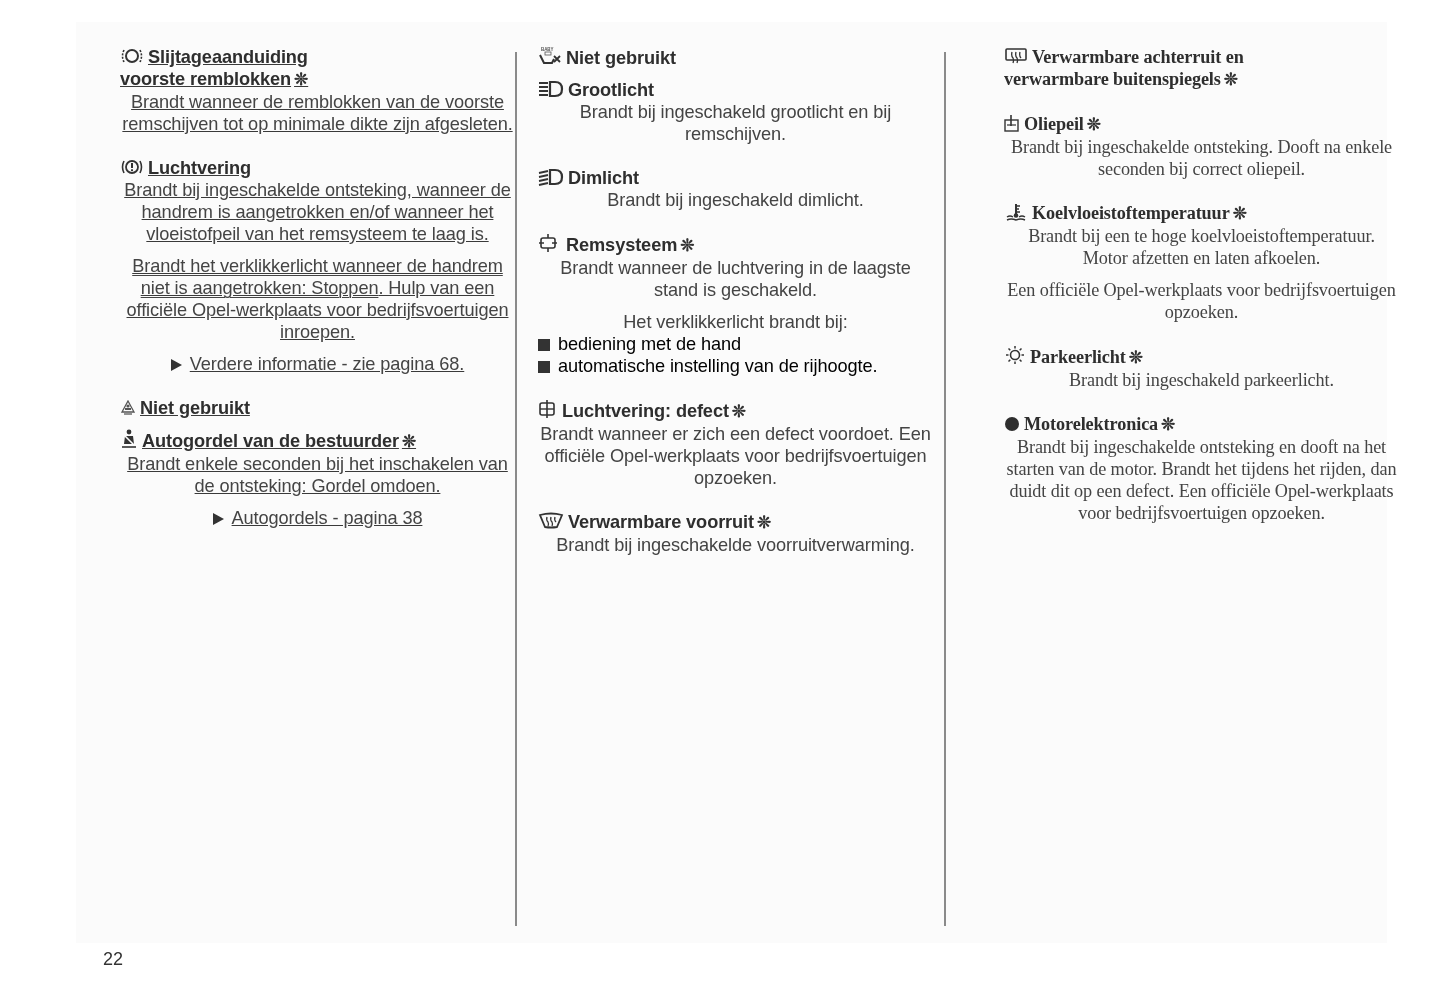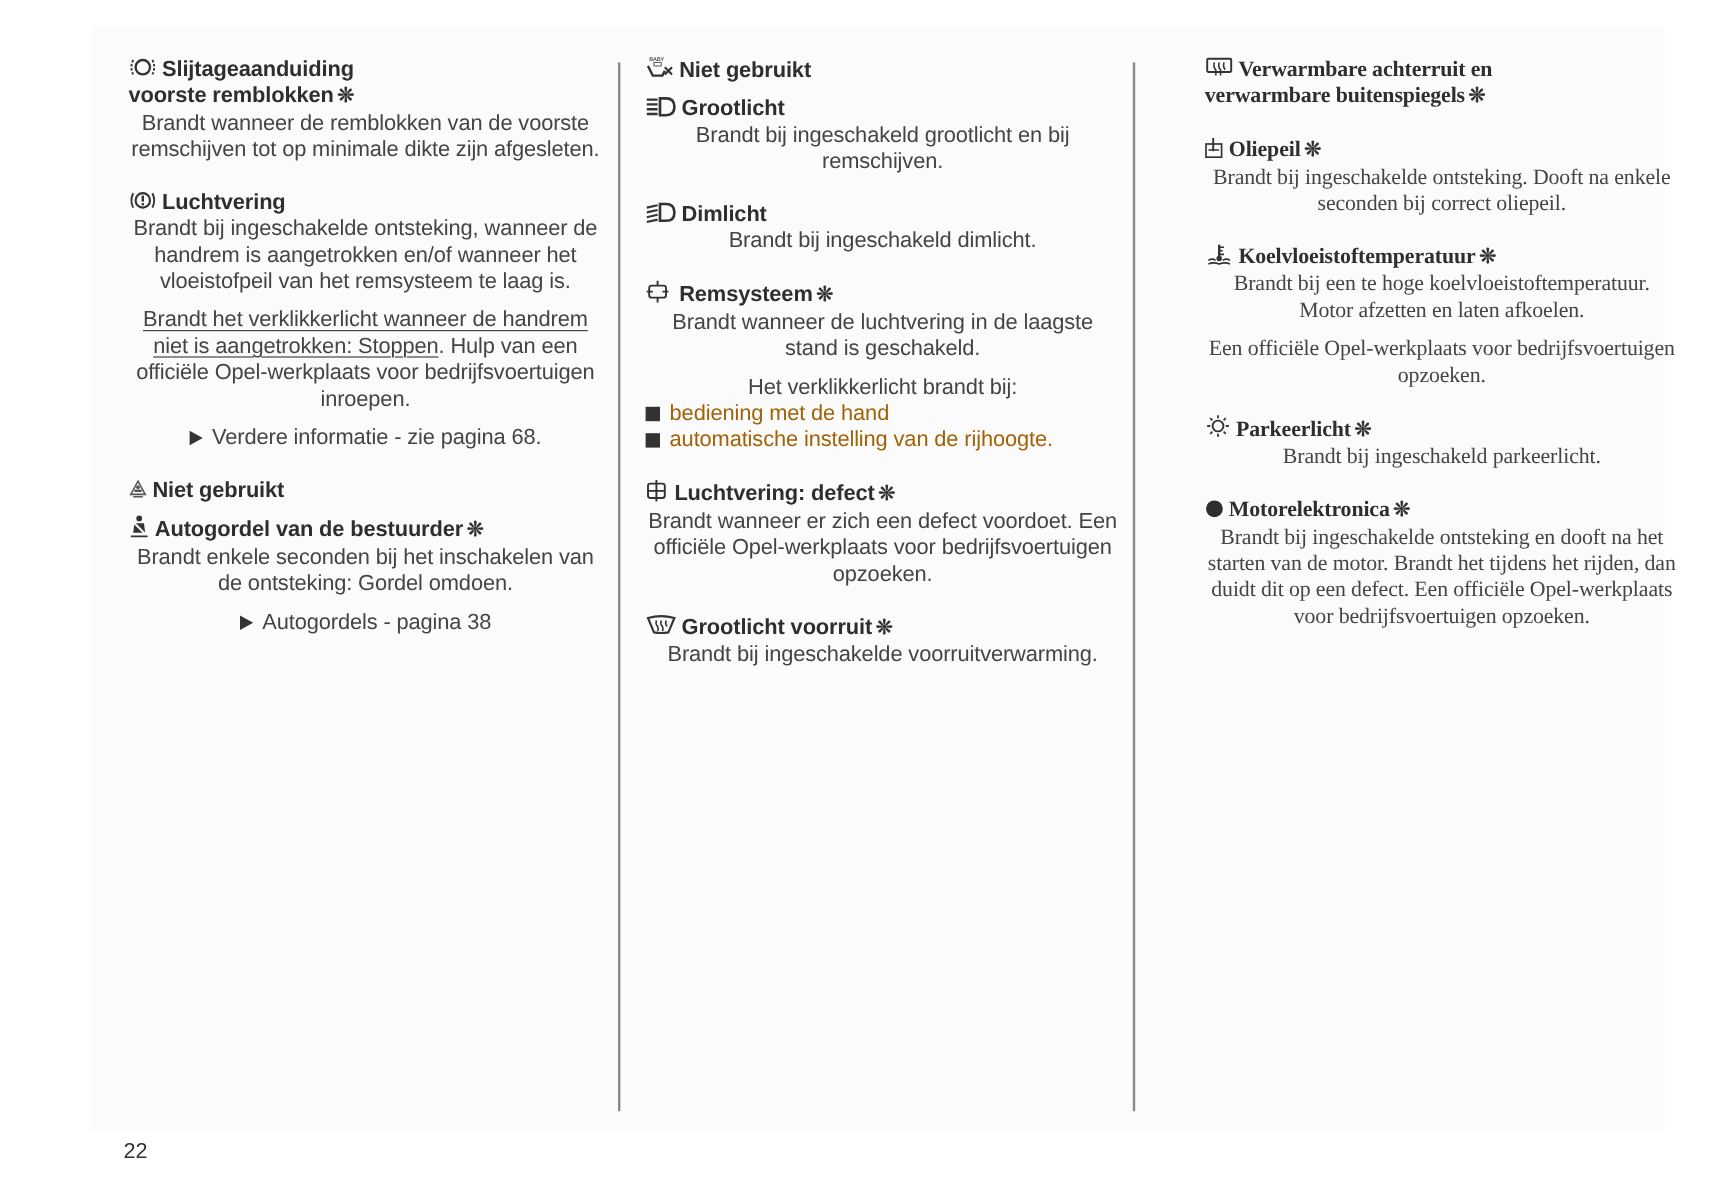--- a/index.html
+++ b/index.html
@@ -33,21 +33,21 @@
   .divider.d1 { left: 515px; }
   .divider.d2 { left: 944px; }
 
   .col {
     position: absolute;
     top: 46px;
     font-size: 18.2px;
     line-height: 22px;
     letter-spacing: -0.1px;
   }
-  .col.c1 { left: 107px; width: 395px; }
+  .col.c1 { left: 120px; width: 395px; text-decoration: underline; }
   .col.c2 { left: 538px; width: 395px; }
   .col.c3 { left: 1004px; width: 395px; font-family: Liberation Serif, serif; }
 
   .entry { margin: 0; }
   .title {
     font-weight: bold;
     color: #2e2e2e;
     display: block;
   }
   .title .ic {
@@ -79,21 +79,21 @@
   .ref .tri {
     display: inline-block;
     width: 0; height: 0;
     border-top: 6px solid transparent;
     border-bottom: 6px solid transparent;
     border-left: 11px solid #333;
     margin-right: 8px;
     vertical-align: -1px;
   }
   .bullet-list { margin: 0; padding: 0; list-style: none; }
-  .bullet-list li { color: #a16207; }
+  .bullet-list li { color: #000000; }
   .bullet-list .sq {
     display: inline-block;
     width: 12px; height: 12px;
     background: #333;
     margin-right: 8px;
     vertical-align: -1px;
   }
   .gap-s { height: 10px; }
   .gap-m { height: 22px; }
 
@@ -265,21 +265,21 @@
 
   <div class="gap-m"></div>
 
   <div class="entry">
     <span class="title">
       <span class="ic">
         <svg width="26" height="18" viewBox="0 0 26 18">
             <path d="M2 3 Q13 0 24 3 L19 15 Q13 16 7 15 Z" fill="none" stroke="#333" stroke-width="1.8"></path>
             <path d="M9 5 Q8 8 10 10 Q11 12 10 14 M13 5 Q12 8 14 10 Q15 12 14 14 M17 5 Q16 8 18 10" fill="none" stroke="#333" stroke-width="1.3"></path>
           </svg>
-      </span><span>Grootlicht voorruit</span><span class="star">❊</span>
+      </span><span>Verwarmbare voorruit</span><span class="star">❊</span>
     </span>
     <span class="body-text">Brandt bij ingeschakelde voorruitverwarming.</span>
   </div>
 </div>
 
 <div class="col c3">
 
   <div class="entry">
     <span class="title">
       <span class="ic">

